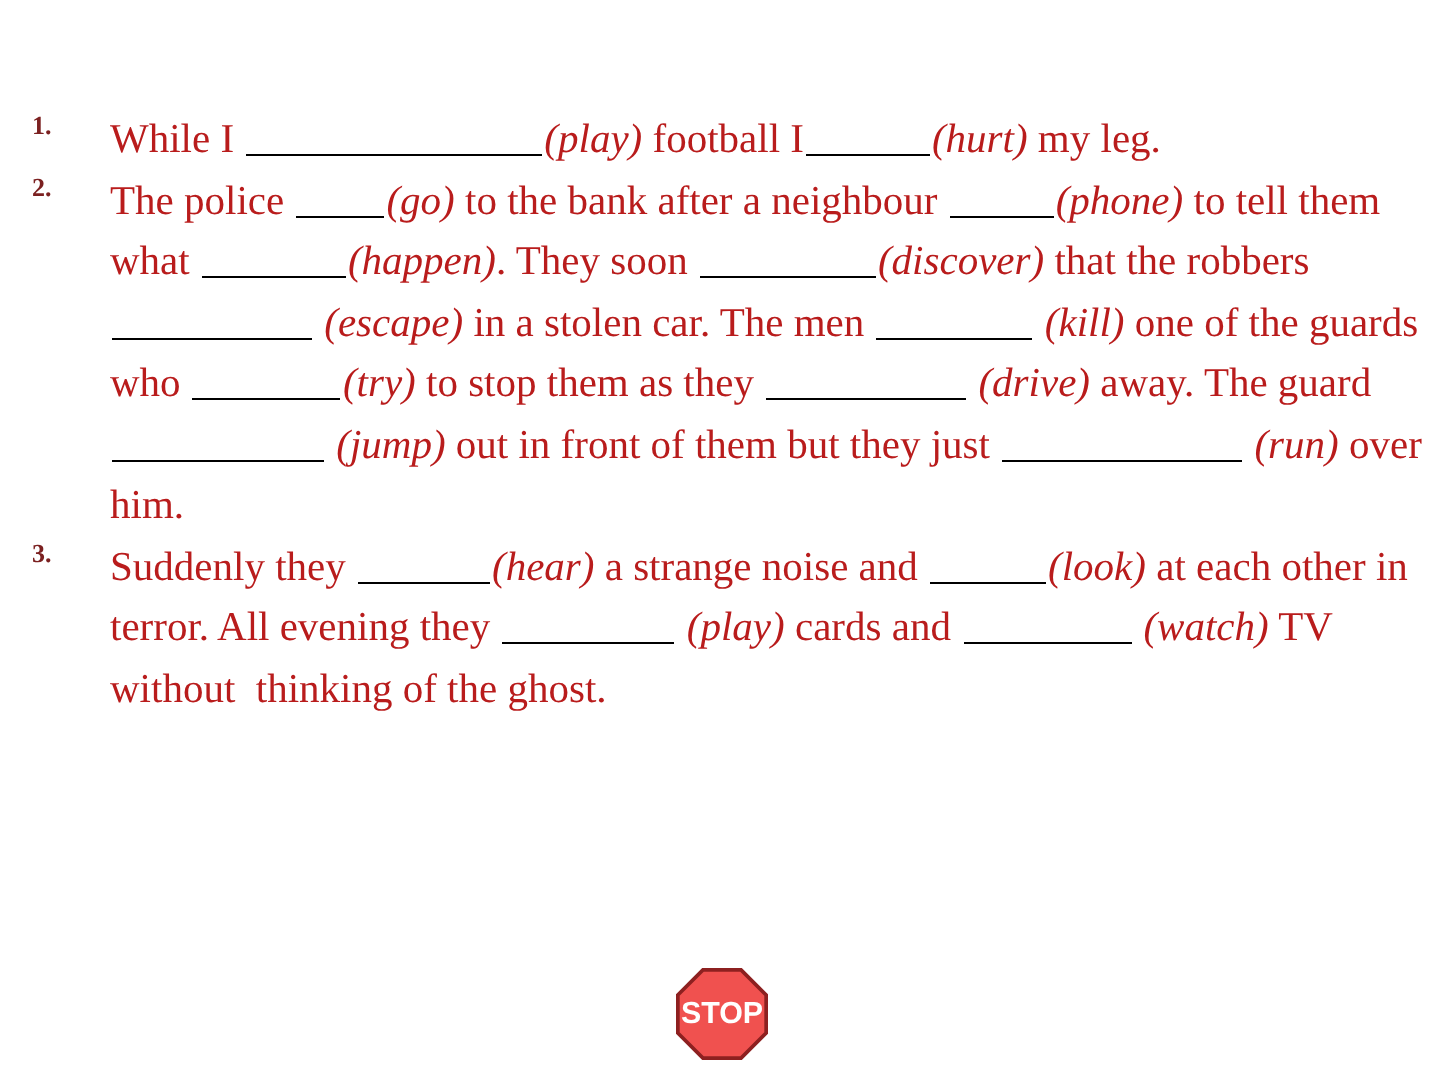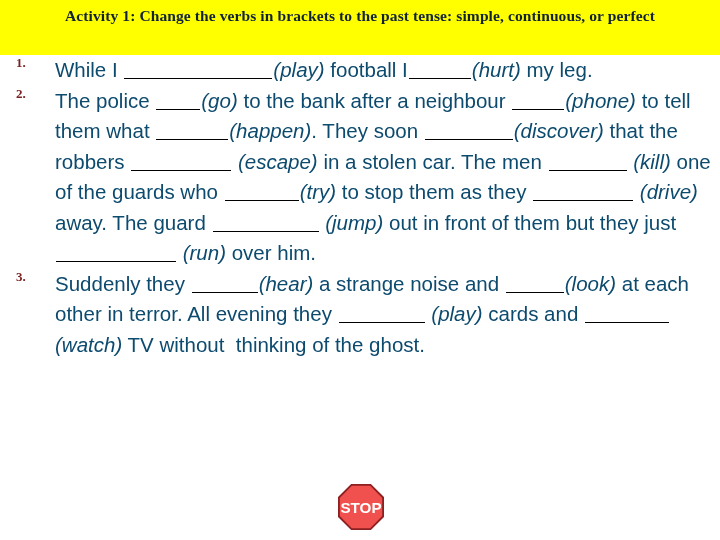--- a/index.html
+++ b/index.html
@@ -68,24 +68,24 @@
     text-align: left;
     font-family: "Liberation Serif", "DejaVu Serif", serif;
     font-weight: bold;
     font-size: 13px;
     color: #7b2020;
   }
 
   .item-body {
     margin-left: 55px;
     margin-right: 8px;
-    font-family: Liberation Sans, sans-serif;
+    font-family: Liberation Serif, serif;
     font-size: 20.5px;
     line-height: 30.5px;
-    color: #0c4a6e;
+    color: #b91c1c;
     text-align: left;
     white-space: pre-wrap;
   }
 
   .item-body i,
   .item-body .cue {
     font-style: italic;
   }
 
   .blank {
@@ -107,23 +107,20 @@
     height: 46px;
     padding-left: 16px;
   }
   #stop-sign svg { display: block; }
 </style>
 </head>
 <body>
 
 <div id="slide">
 
-  <div id="title-banner" style="background: rgb(255, 255, 0);">
-    <div id="title-text" style="color: rgb(17, 34, 58);">Activity 1: Change the verbs in brackets to the past tense: simple, continuous, or perfect</div>
-  </div>
 
   <div id="body-area">
       <div class="list-item">
         <span class="item-number" style="color: rgb(123, 32, 32);">1.</span>
         <div class="item-body"><span>While I </span><span class="blank" style="width: 148px;"></span><i class="cue">(play)</i><span> football I</span><span class="blank" style="width: 62px;"></span><i class="cue">(hurt)</i><span> my leg.</span></div>
       </div>
       <div class="list-item">
         <span class="item-number" style="color: rgb(123, 32, 32);">2.</span>
         <div class="item-body"><span>The police </span><span class="blank" style="width: 44px;"></span><i class="cue">(go)</i><span> to the bank after a neighbour </span><span class="blank" style="width: 52px;"></span><i class="cue">(phone)</i><span> to tell them what </span><span class="blank" style="width: 72px;"></span><i class="cue">(happen)</i><span>. They soon </span><span class="blank" style="width: 88px;"></span><i class="cue">(discover)</i><span> that the robbers </span><span class="blank" style="width: 100px;"></span><span> </span><i class="cue">(escape)</i><span> in a stolen car. The men </span><span class="blank" style="width: 78px;"></span><span> </span><i class="cue">(kill)</i><span> one of the guards who </span><span class="blank" style="width: 74px;"></span><i class="cue">(try)</i><span> to stop them as they </span><span class="blank" style="width: 100px;"></span><span> </span><i class="cue">(drive)</i><span> away. The guard </span><span class="blank" style="width: 106px;"></span><span> </span><i class="cue">(jump)</i><span> out in front of them but they just </span><span class="blank" style="width: 120px;"></span><span> </span><i class="cue">(run)</i><span> over him.</span></div>
       </div>

